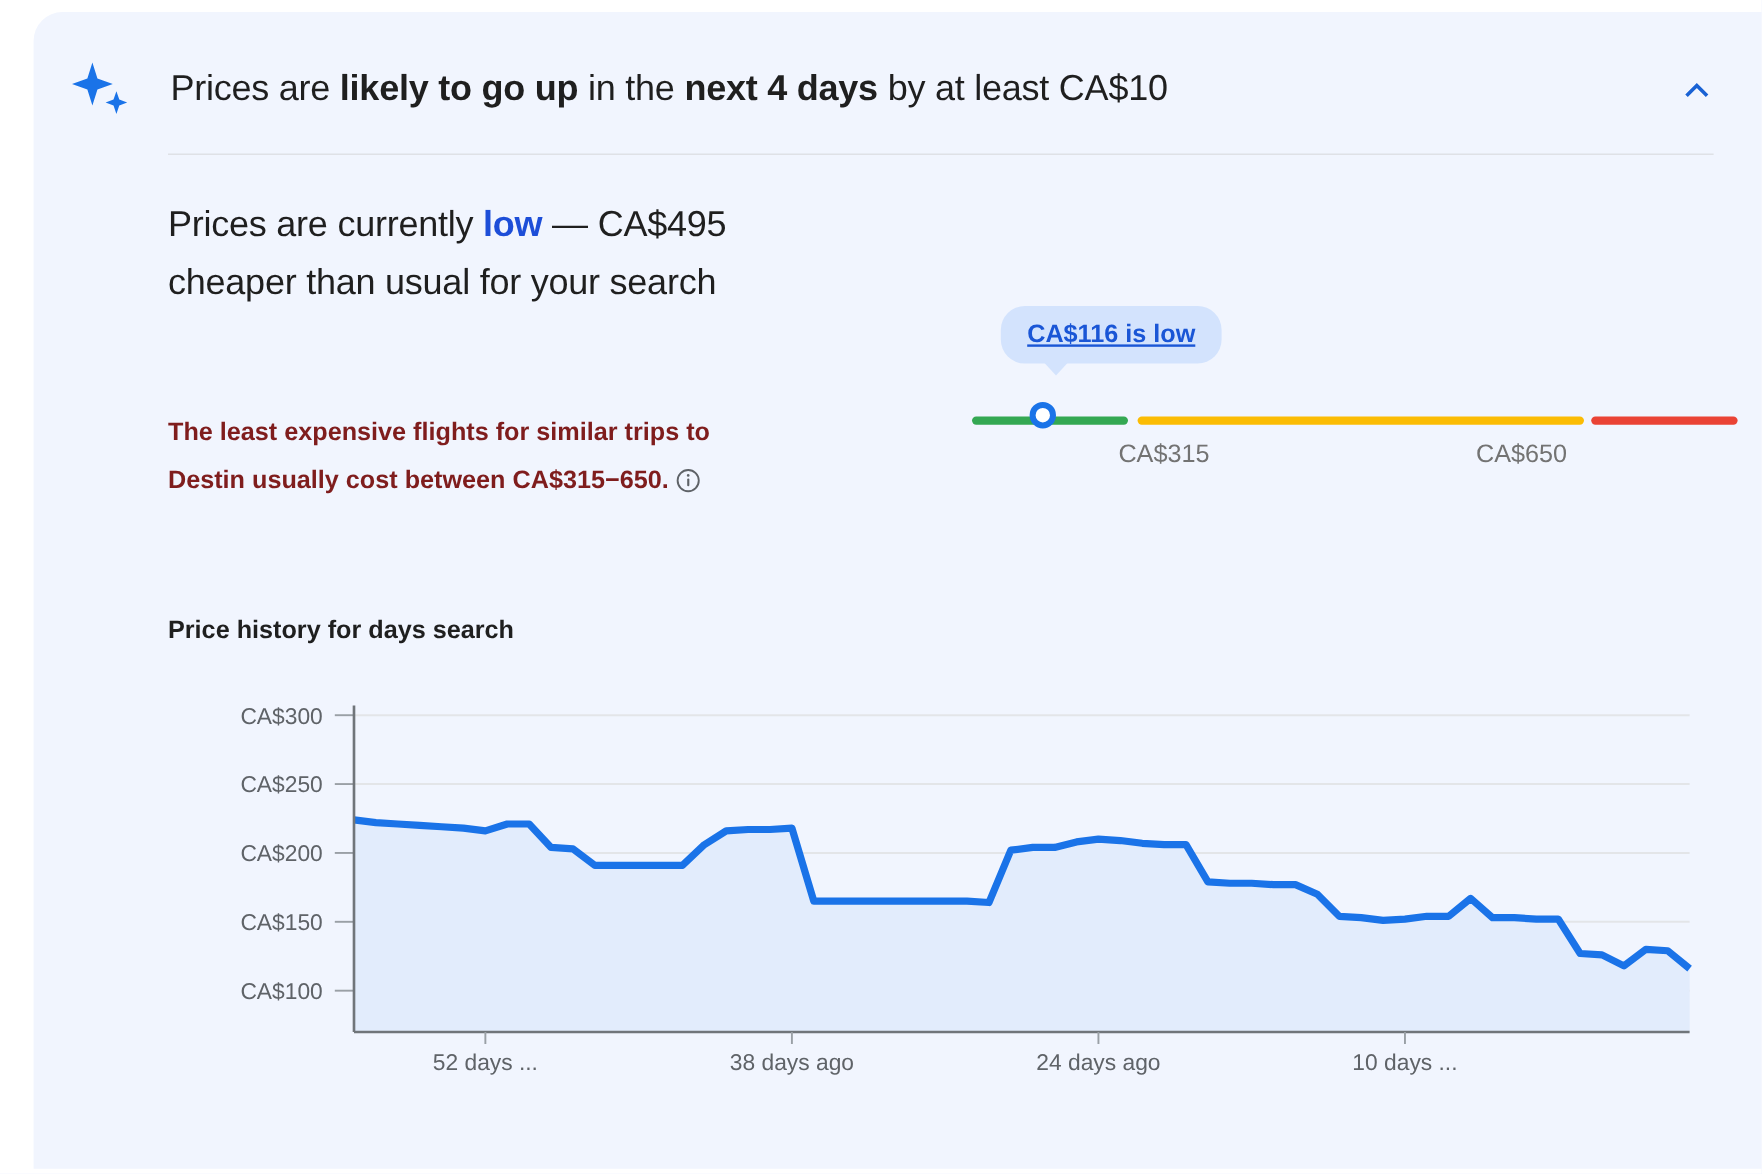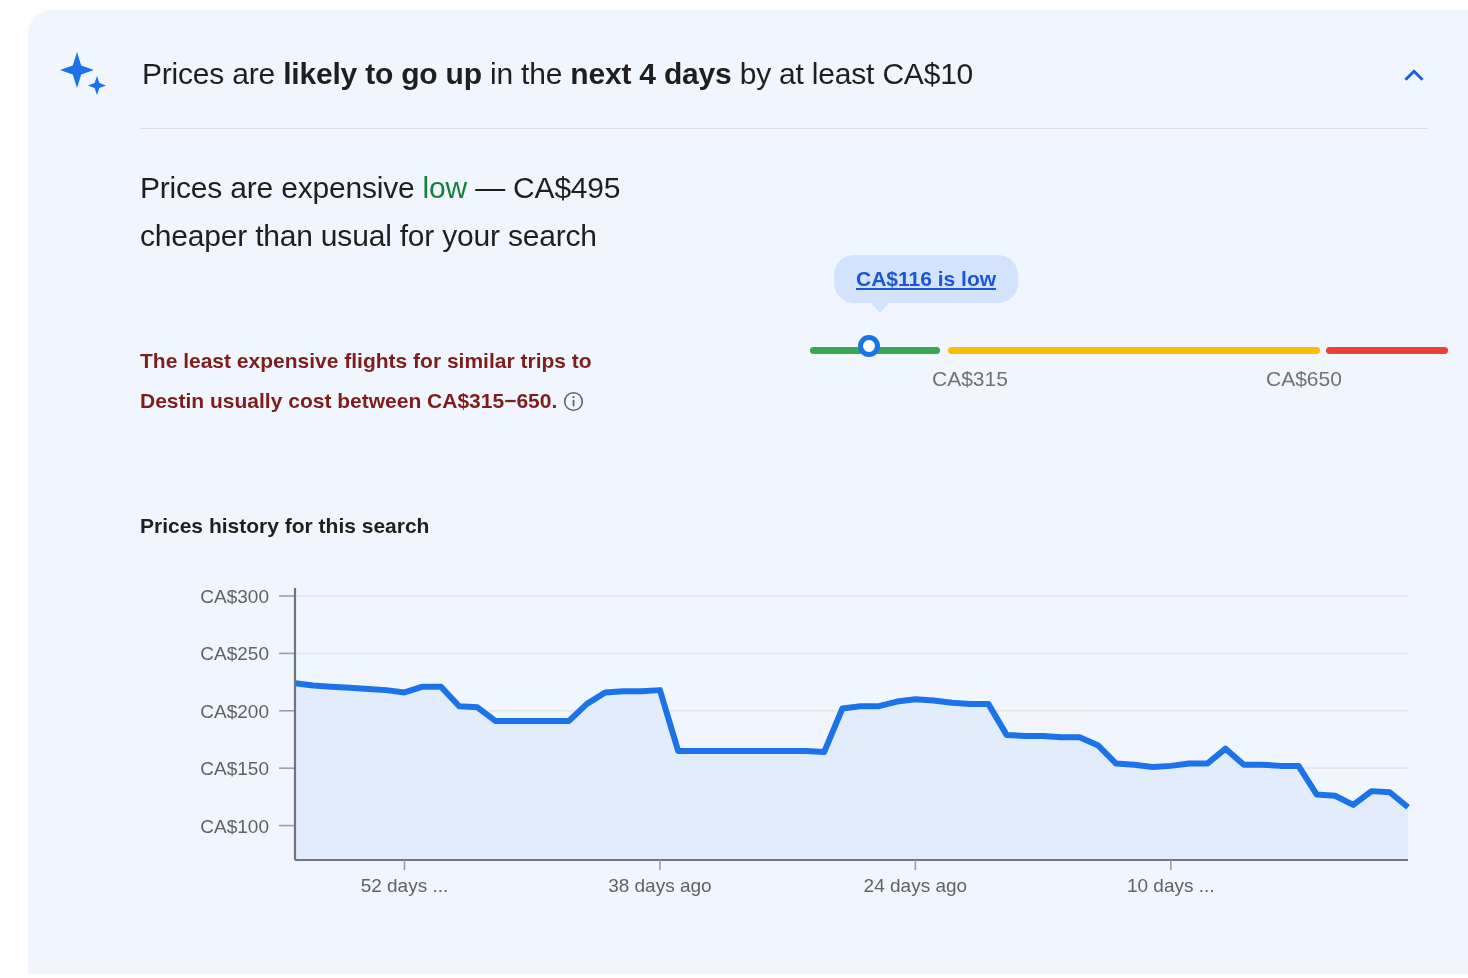--- a/index.html
+++ b/index.html
@@ -43,21 +43,21 @@
     width:1288px;height:1px;background:#dadce0;
   }
 
   
   .lead{
     position:absolute;left:112px;top:154px;
     width:560px;
     font-size:30px;line-height:48px;color:#1f1f1f;
     font-weight:400;letter-spacing:-0.2px;
   }
-  .lead .low{color:#15803d;font-weight:400;}
+  .lead .low{color:#1d4ed8;font-weight:700;}
   .sub{
     position:absolute;left:112px;top:331px;
     width:470px;
     font-size:21px;line-height:40px;color:#7f1d1d;
     font-weight:700;
   }
   .info-icon{
     display:inline-block;vertical-align:-4px;margin-left:6px;
     width:21px;height:21px;
   }
@@ -89,21 +89,21 @@
     position:absolute;left:78px;top:80px;
     width:22px;height:22px;border-radius:50%;
     background:#ffffff;border:5px solid #1a73e8;
     box-sizing:border-box;cursor:pointer;
   }
   .gauge-lab{
     position:absolute;top:112px;
     font-size:21px;color:#737373;white-space:nowrap;
   }
   .gauge-lab.a{left:152px;}
-  .gauge-lab.b{left:450px;margin-left:36px;}
+  .gauge-lab.b{left:450px;}
 
   
   .chart-title{
     position:absolute;left:112px;top:504px;
     font-size:21px;font-weight:700;color:#1f1f1f;
   }
   .chart-wrap{
     position:absolute;left:112px;top:550px;
     width:1290px;height:400px;text-align:center;
   }
@@ -129,41 +129,41 @@
       <span>
         <svg width="30" height="30" viewBox="0 0 24 24">
           <path d="M6 15 L12 9 L18 15" fill="none" stroke="#1a62d4" stroke-width="2.4" stroke-linecap="square" stroke-linejoin="miter"></path>
         </svg>
       </span>
     </button>
 
     <div class="divider"></div>
   </div>
 
-  <div class="lead"><span>Prices are expensive </span><span class="low">low</span><span> — CA$495 cheaper than usual for your search</span></div>
+  <div class="lead"><span>Prices are currently </span><span class="low">low</span><span> — CA$495 cheaper than usual for your search</span></div>
 
   <div class="sub"><span>The least expensive flights for similar trips to Destin usually cost between CA$315−650.</span><span class="info-icon">
       <svg width="21" height="21" viewBox="0 0 20 20">
         <circle cx="10" cy="10" r="8.4" fill="none" stroke="#5f6368" stroke-width="1.5"></circle>
         <circle cx="10" cy="5.9" r="1.05" fill="#5f6368"></circle>
         <rect x="9.2" y="8.3" width="1.7" height="6.2" rx="0.8" fill="#5f6368"></rect>
       </svg>
     </span></div>
 
   <div class="gauge">
     <div class="bubble">CA$116 is low</div>
     <div class="bar green"></div>
     <div class="bar yellow"></div>
     <div class="bar red"></div>
     <div class="thumb"></div>
     <div class="gauge-lab a">CA$315</div>
     <div class="gauge-lab b">CA$650</div>
   </div>
 
-  <div class="chart-title">Prices history for this search</div>
+  <div class="chart-title">Price history for days search</div>
 
   <div class="chart-wrap">
     <div class="ylab-col"></div>
     <svg id="chart-svg" width="1290" height="345">
         <line x1="155" y1="36" x2="1268" y2="36" stroke="#e3e5e8" stroke-width="1.6"></line>
         <line x1="139" y1="36" x2="155" y2="36" stroke="#9aa0a6" stroke-width="1.6"></line>
         <text x="129" y="43" text-anchor="end" font-size="19" fill="#5f6368" font-family="&quot;Liberation Sans&quot;, sans-serif">CA$300</text>
         <line x1="155" y1="93.39130434782608" x2="1268" y2="93.39130434782608" stroke="#e3e5e8" stroke-width="1.6"></line>
         <line x1="139" y1="93.39130434782608" x2="155" y2="93.39130434782608" stroke="#9aa0a6" stroke-width="1.6"></line>
         <text x="129" y="100.39130434782608" text-anchor="end" font-size="19" fill="#5f6368" font-family="&quot;Liberation Sans&quot;, sans-serif">CA$250</text>

